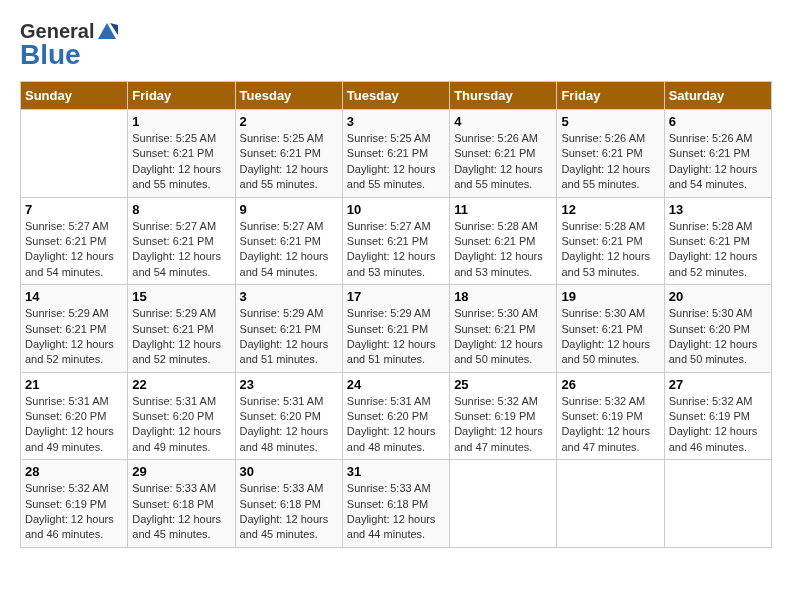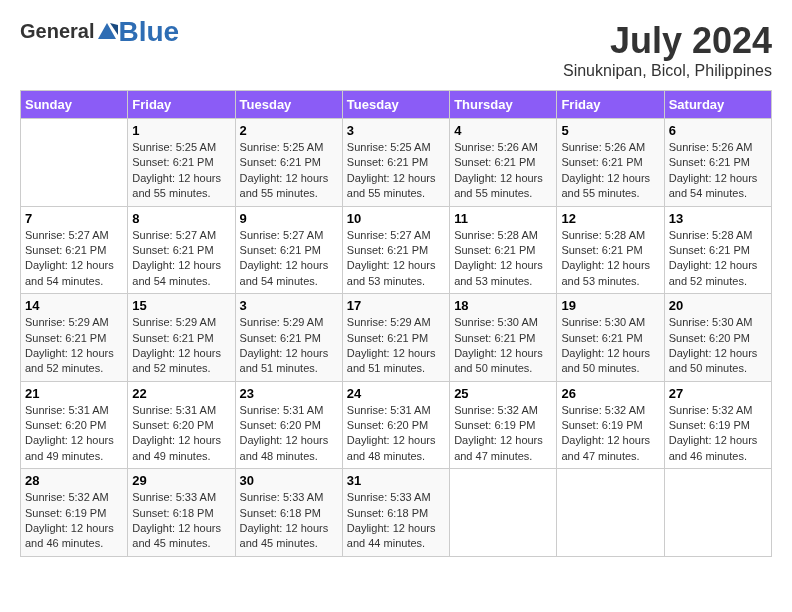--- a/index.html
+++ b/index.html
@@ -11,21 +11,21 @@
       padding: 20px;
     }
     .header-section {
       display: flex;
       justify-content: space-between;
       align-items: flex-start;
       margin-bottom: 10px;
     }
     .logo {
       display: flex;
-      flex-direction: row;
+      flex-direction: column;
       align-items: flex-start;
     }
     .logo-row {
       display: flex;
       align-items: center;
     }
     .title-section {
       text-align: right;
     }
     .month-year {
@@ -36,21 +36,21 @@
     .location {
       font-size: 16px;
       color: #333;
     }
     table {
       width: 100%;
       border-collapse: collapse;
       font-size: 11px;
     }
     thead tr th {
-      background-color: #8b5cf6;
+      background-color: #a16207;
       color: #fff;
       padding: 6px 4px;
       text-align: left;
       font-size: 13px;
       font-weight: bold;
       border: 1px solid #ccc;
     }
     tbody tr td {
       border: 1px solid #ccc;
       vertical-align: top;
@@ -82,24 +82,20 @@
 <div class="header-section">
   <div class="logo">
     <div class="logo-row">
       <span style="font-size:20px;font-weight:bold;color:#333;">General</span>
       <svg width="22" height="22" viewBox="0 0 22 22" style="margin-left:2px;vertical-align:middle;">
         <polygon points="11,2 20,18 2,18" fill="#2e6db4"></polygon>
         <polygon points="14,2 22,14 22,4" fill="#1a4a80"></polygon>
       </svg>
     </div>
     <span style="font-size:28px;font-weight:bold;color:#2e6db4;margin-top:-4px;">Blue</span>
-  </div>
-  <div class="title-section">
-    <div class="month-year">July 2024</div>
-    <div class="location">Sinuknipan, Bicol, Philippines</div>
   </div>
 </div>
 
 <table>
   <thead>
     <tr>
       <th>Sunday</th>
       <th>Friday</th>
       <th>Tuesday</th>
       <th>Tuesday</th>

